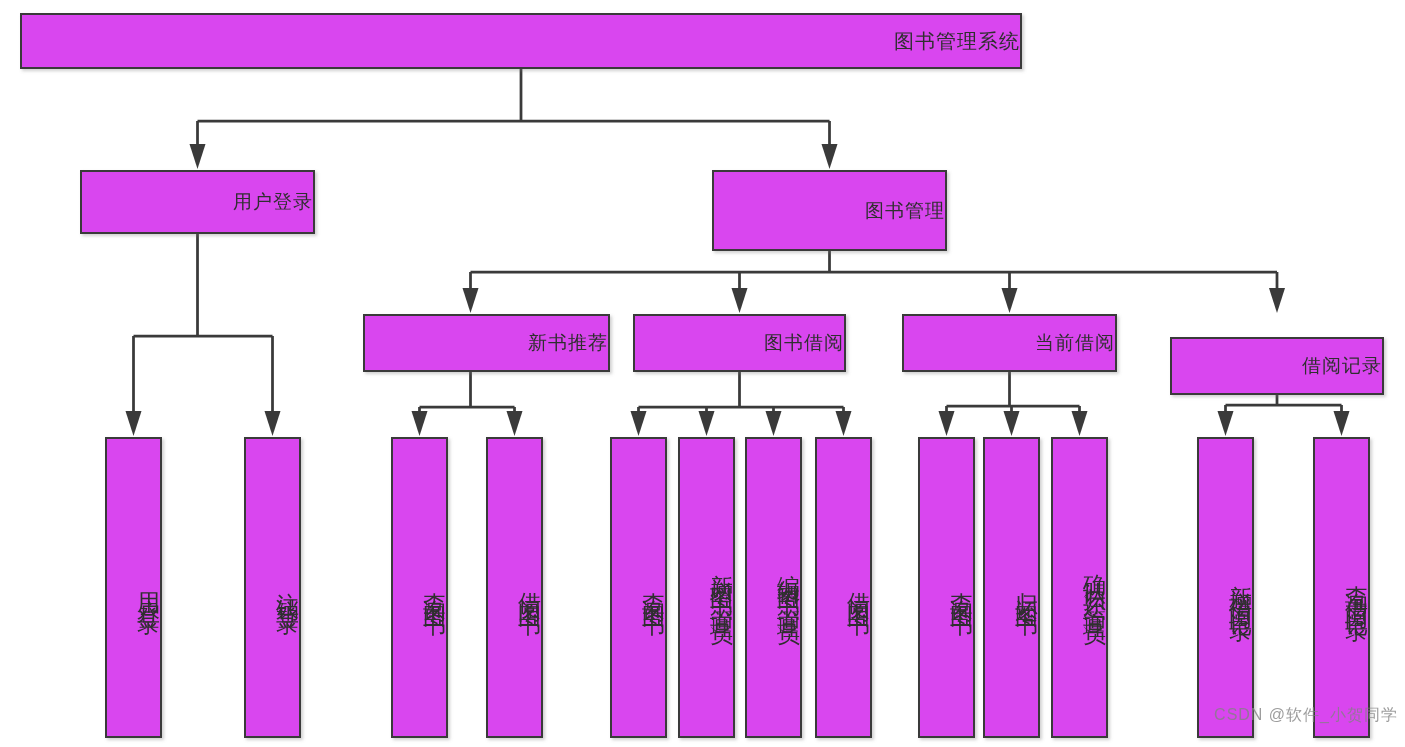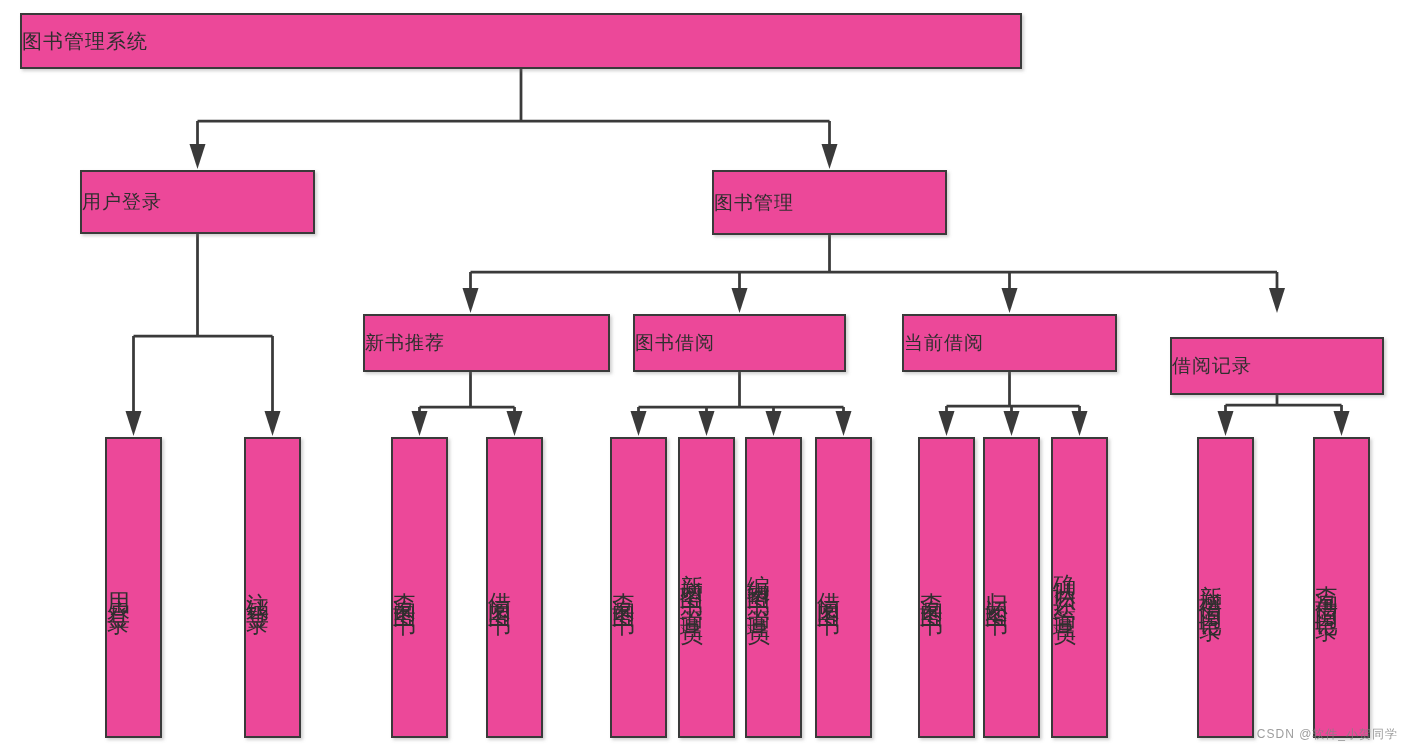--- a/index.html
+++ b/index.html
@@ -18,26 +18,26 @@
   }
   svg.wires {
     position: absolute;
     inset: 0;
     width: 1405px;
     height: 747px;
     pointer-events: none;
   }
   .node {
     position: absolute;
-    background: #ec4899;
+    background: #d946ef;
     border: 2.5px solid #3a3a3a;
     box-sizing: border-box;
     display: flex;
     align-items: center;
-    justify-content: flex-start;
+    justify-content: flex-end;
     box-shadow: 2px 2px 3px rgba(120,120,120,0.35);
   }
   .node .lbl {
     font-size: 19px;
     letter-spacing: 1px;
     white-space: nowrap;
     color: #2f2f2f;
   }
   .node.root .lbl {
     font-size: 20px;
@@ -51,22 +51,22 @@
     writing-mode: vertical-rl;
     text-orientation: mixed;
     font-size: 23px;
     letter-spacing: 7px;
     line-height: 1;
     white-space: nowrap;
   }
   .watermark {
     position: absolute;
     right: 7px;
-    bottom: 4px;
-    font-size: 12px;
+    bottom: 21px;
+    font-size: 16px;
     letter-spacing: 1px;
     color: rgba(130,130,130,0.78);
     white-space: nowrap;
   }
 </style>
 </head>
 <body>
 
 <div class="canvas">
 
@@ -113,21 +113,21 @@
     </g>
   </svg>
 
   <div class="node root" style="left:20px; top:13px; width:1002px; height:56px;">
     <span class="lbl">图书管理系统</span>
   </div>
 
   <div class="node" style="left:80px; top:170px; width:235px; height:64px;">
     <span class="lbl">用户登录</span>
   </div>
-  <div class="node" style="left:712px; top:170px; width:235px; height:65px;">
+  <div class="node" style="left:712px; top:170px; width:235px; height:81px;">
     <span class="lbl">图书管理</span>
   </div>
 
   <div class="node" style="left:363px; top:314px; width:247px; height:58px;">
     <span class="lbl">新书推荐</span>
   </div>
   <div class="node" style="left:633px; top:314px; width:213px; height:58px;">
     <span class="lbl">图书借阅</span>
   </div>
   <div class="node" style="left:902px; top:314px; width:215px; height:58px;">

